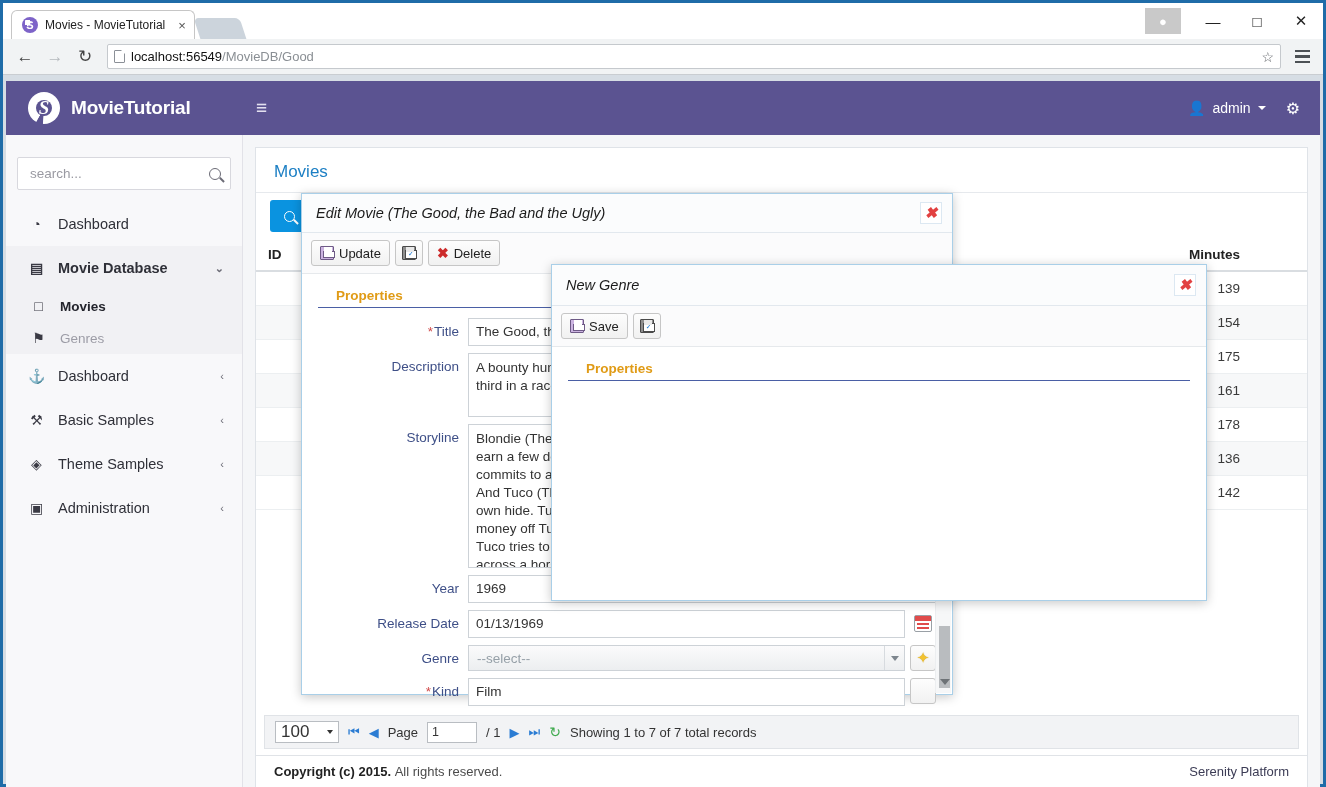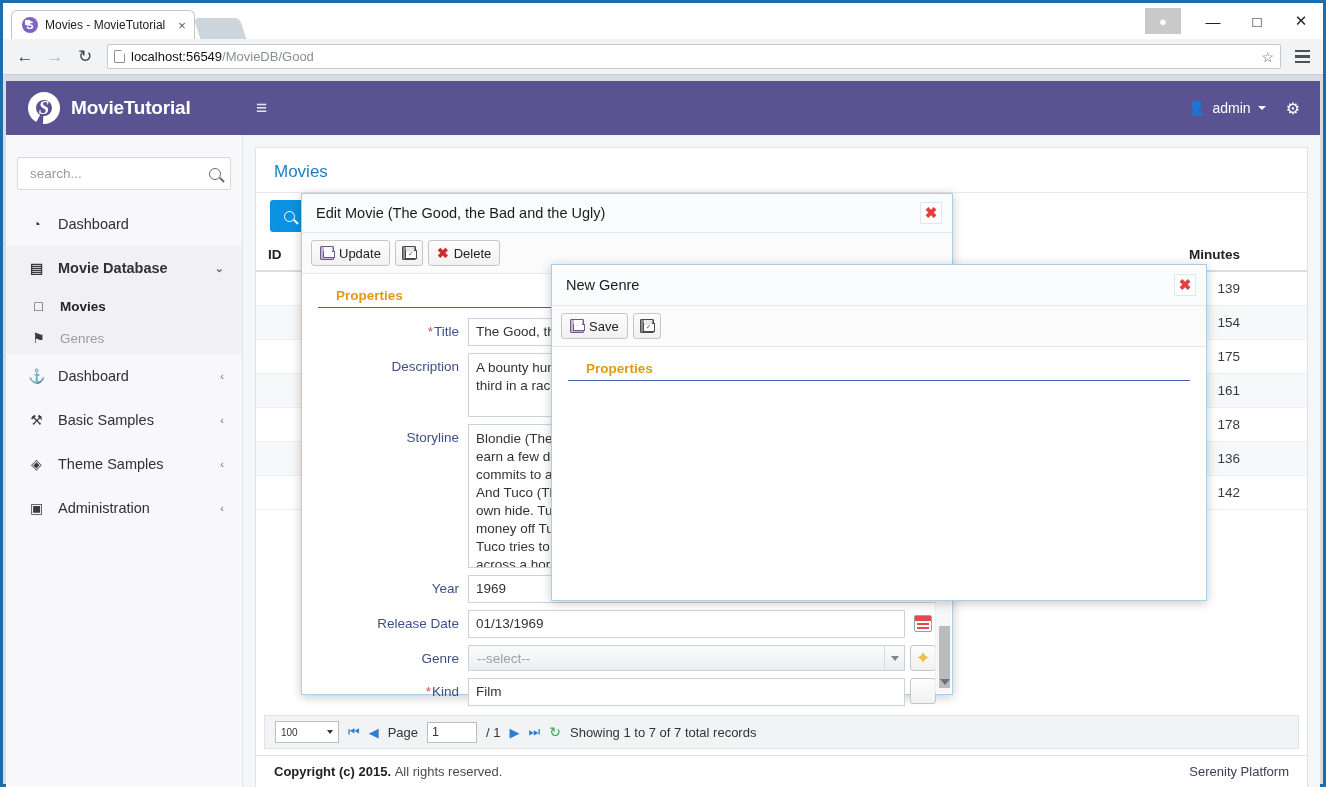--- a/index.html
+++ b/index.html
@@ -118,21 +118,21 @@
   table.grid { width:100%; border-collapse:collapse; font-size:13.5px; }
   table.grid th { text-align:left; font-weight:bold; color:#222; padding:8px 12px;
                   border-bottom:2px solid #d9dde1; font-size:13.5px; }
   table.grid th.num, table.grid td.num { text-align:right; }
   table.grid td { padding:9px 12px; border-bottom:1px solid #eceff1; color:#3a3a3a; height:34px;}
   table.grid tr.alt td { background:#f7f8f9; }
 
   .pager { position:absolute; left:8px; right:8px; bottom:38px; height:34px;
            background:#f2f3f5; border:1px solid #e0e3e7;
            display:flex; align-items:center; gap:9px; padding:0 10px; font-size:13px; color:#333; }
-  .pg-select { height:22px; width:64px; border:1px solid #b9bdc2; background:#fff; font-size:10px;
+  .pg-select { height:22px; width:64px; border:1px solid #b9bdc2; background:#fff; font-size:17px;
                display:flex; align-items:center; justify-content:space-between; padding:0 5px;
                color:#333; cursor:pointer; }
   .pg-select .car { border-left:3.5px solid transparent; border-right:3.5px solid transparent;
                     border-top:4px solid #333; }
   .pg-ic { color:#2b7cd3; font-size:13px; cursor:pointer; }
   .pg-input { width:50px; height:21px; border:1px solid #b9bdc2; background:#fff; font-size:12.5px;
               padding:0 4px; color:#333; outline:none; font-family:"Liberation Sans", sans-serif;}
   .pg-refresh { color:#3faa4e; font-size:14px; cursor:pointer; }
   .pg-status { color:#333; }
 
@@ -148,21 +148,21 @@
   .wm-ring { position:absolute; left:0; top:0; width:130px; height:130px; }
   .wm-cn { position:absolute; left:135px; top:8px; font-size:56px; letter-spacing:6px;
            color:rgba(120,125,135,.30); font-family:"DejaVu Sans", sans-serif; white-space:nowrap;}
   .wm-py { position:absolute; left:138px; top:78px; font-size:19px; letter-spacing:6.5px;
            color:rgba(130,135,145,.42); font-style:italic; white-space:nowrap; }
 
   
   .dlg { position:absolute; background:#fff; border:1px solid #a9cfe8;
          box-shadow:0 2px 10px rgba(0,0,0,.22); z-index:80; }
   .dlg-title { height:39px; background:#fbfcfd; border-bottom:1px solid #e2e8ee;
-               display:flex; align-items:center; padding:0 10px 0 14px; }
+               display:flex; align-items:center; padding:0 10px 0 14px;font-style:italic; }
   .dlg-title .t { font-size:14.5px; color:#1c1c1c; }
   .dlg-x { margin-left:auto; width:22px; height:22px; border:1px solid #dce8f2; background:#fff;
            display:flex; align-items:center; justify-content:center; color:#e24141;
            font-size:15px; font-weight:bold; cursor:pointer; }
   .dlg-tb { background:#fbfbfc; border-bottom:1px solid #e6e9ec; padding:7px 9px; display:flex; gap:5px; }
   .btn {
     height:26px; border:1px solid #c6c6c6; background:linear-gradient(#fdfdfd,#f1f1f1);
     border-radius:3px; display:flex; align-items:center; gap:5px; padding:0 8px;
     font-size:13px; color:#222; cursor:pointer;
   }

